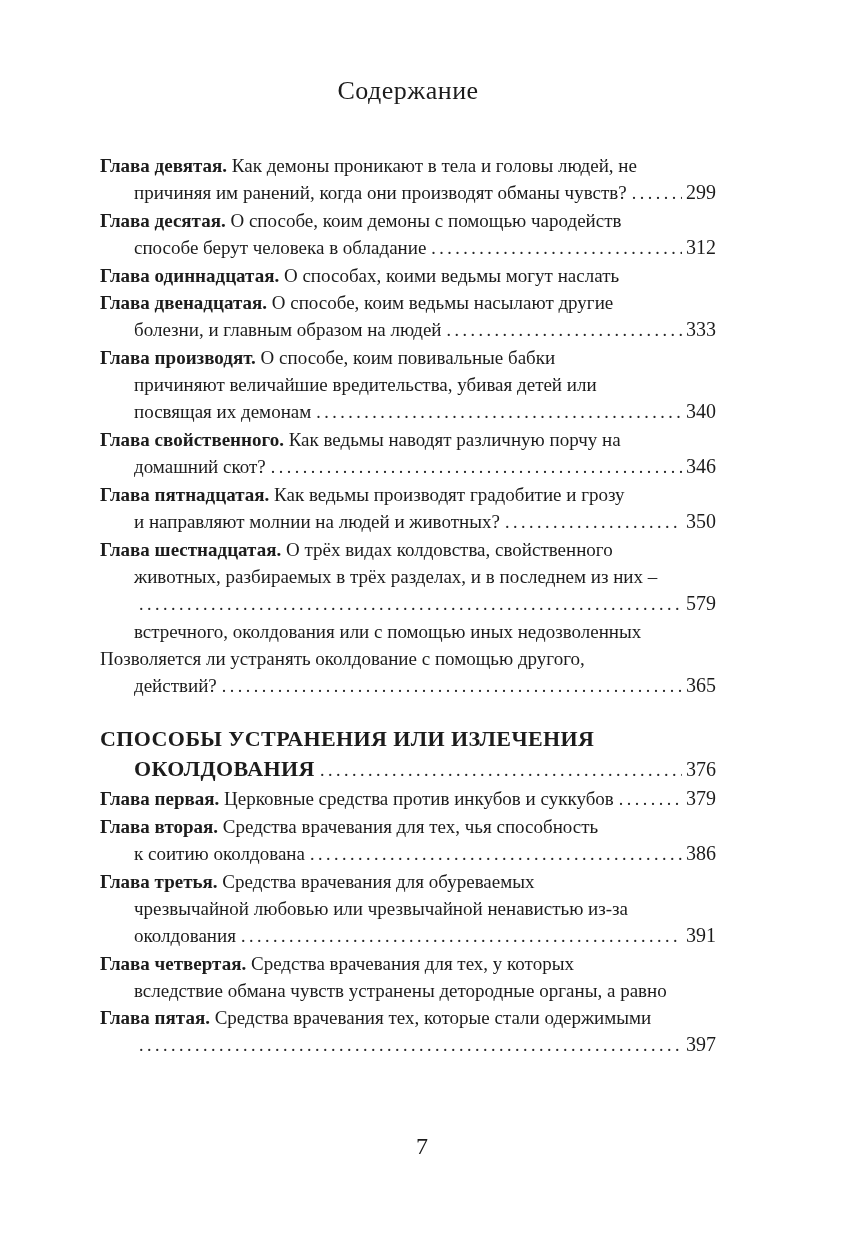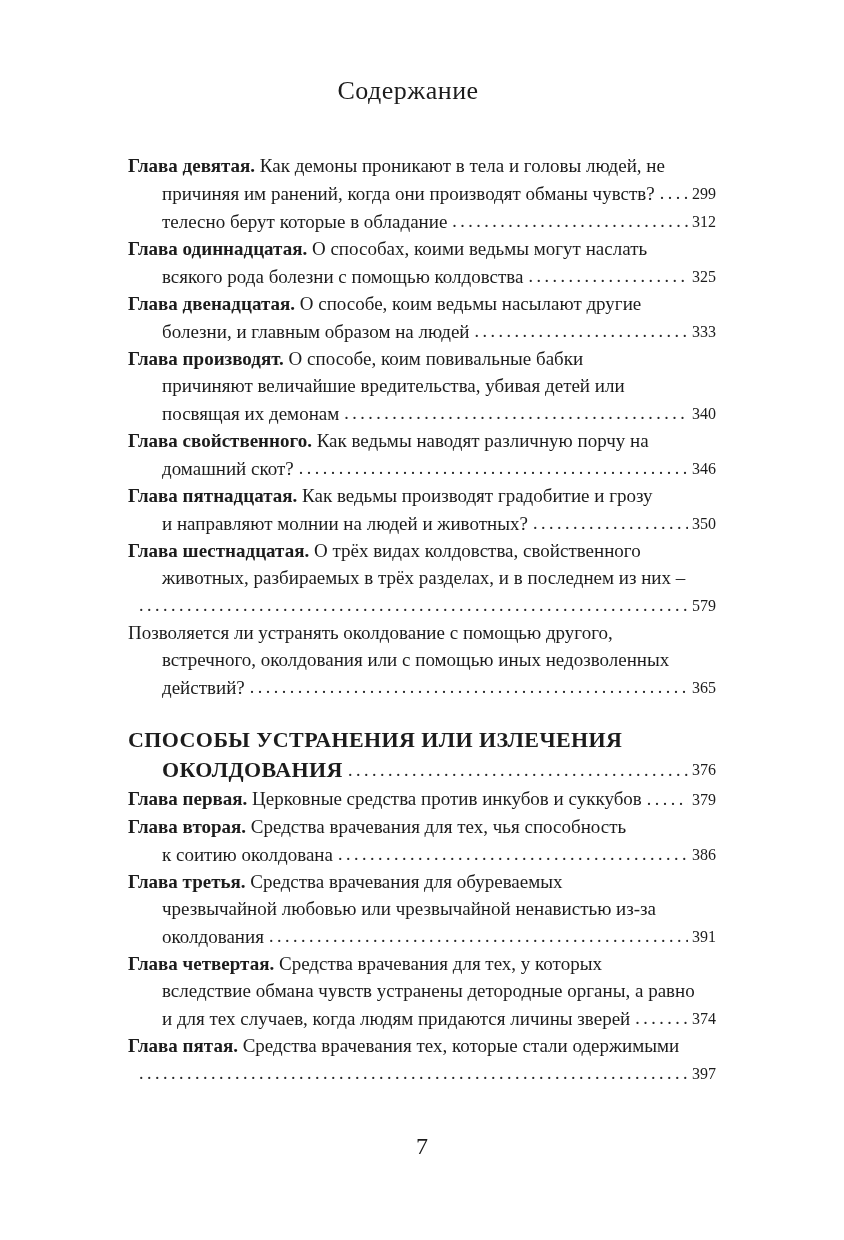--- a/index.html
+++ b/index.html
@@ -27,23 +27,23 @@
     margin-bottom: 46px;
   }
   .toc { width: 100%; }
   .toc-line {
     display: flex;
     align-items: baseline;
     font-size: 19px;
     line-height: 27px;
     white-space: nowrap;
   }
-  .toc-line.indent { padding-left: 34px; align-items: center; }
+  .toc-line.indent { padding-left: 34px; }
   .toc-line.gap-before { margin-top: 24px; }
-  .toc-line .text { flex: 0 0 auto; white-space: normal; margin-left: 28px; }
+  .toc-line .text { flex: 0 0 auto; white-space: normal; }
   .toc-line .bold { font-weight: 700; }
   .toc-line.section {
     line-height: 30px;
   }
   .toc-line.section .text {
     font-weight: 700;
     font-size: 22px;
     letter-spacing: 0.4px;
   }
   .dots {
@@ -54,21 +54,21 @@
     min-width: 12px;
   }
   .dots::after {
     content: "....................................................................................................................................................";
     letter-spacing: 3.5px;
     font-size: 18px;
     color: #2a2a2a;
   }
   .pagenum {
     flex: 0 0 auto;
-    font-size: 16px;
+    font-size: 20px;
   }
   .footer {
     position: absolute;
     left: 0;
     right: 0;
     bottom: 80px;
     text-align: center;
     font-size: 24px;
     color: #1c1c1c;
   }
@@ -80,33 +80,31 @@
   <h1 class="title">Содержание</h1>
   <div class="toc" id="toc">
       <div class="toc-line">
         <span class="text"><span class="bold">Глава девятая.</span> Как демоны проникают в тела и головы людей, не</span>
       </div>
       <div class="toc-line indent">
         <span class="text">причиняя им ранений, когда они производят обманы чувств?</span>
         <span class="dots"></span>
         <span class="pagenum">299</span>
       </div>
-      <div class="toc-line indent">
-        <span class="text">телесно берут которые в обладание</span>
+      <div class="toc-line">
+        <span class="text"><span class="bold">Глава десятая.</span> О способе, коим демоны с помощью чародейств</span>
+      </div>
+      <div class="toc-line indent">
+        <span class="text">способе берут человека в обладание</span>
         <span class="dots"></span>
         <span class="pagenum">312</span>
       </div>
       <div class="toc-line">
         <span class="text"><span class="bold">Глава одиннадцатая.</span> О способах, коими ведьмы могут наслать</span>
       </div>
-      <div class="toc-line indent">
-        <span class="text">всякого рода болезни с помощью колдовства</span>
-        <span class="dots"></span>
-        <span class="pagenum">325</span>
-      </div>
       <div class="toc-line">
         <span class="text"><span class="bold">Глава двенадцатая.</span> О способе, коим ведьмы насылают другие</span>
       </div>
       <div class="toc-line indent">
         <span class="text">болезни, и главным образом на людей</span>
         <span class="dots"></span>
         <span class="pagenum">333</span>
       </div>
       <div class="toc-line">
         <span class="text"><span class="bold">Глава производят.</span> О способе, коим повивальные бабки</span>
@@ -138,25 +136,25 @@
       <div class="toc-line">
         <span class="text"><span class="bold">Глава шестнадцатая.</span> О трёх видах колдовства, свойственного</span>
       </div>
       <div class="toc-line indent">
         <span class="text">животных, разбираемых в трёх разделах, и в последнем из них –</span>
       </div>
       <div class="toc-line indent">
         <span class="dots"></span>
         <span class="pagenum">579</span>
       </div>
+      <div class="toc-line indent">
+        <span class="text">встречного, околдования или с помощью иных недозволенных</span>
+      </div>
       <div class="toc-line">
         <span class="text">Позволяется ли устранять околдование с помощью другого,</span>
-      </div>
-      <div class="toc-line indent">
-        <span class="text">встречного, околдования или с помощью иных недозволенных</span>
       </div>
       <div class="toc-line indent">
         <span class="text">действий?</span>
         <span class="dots"></span>
         <span class="pagenum">365</span>
       </div>
       <div class="toc-line section gap-before">
         <span class="text">СПОСОБЫ УСТРАНЕНИЯ ИЛИ ИЗЛЕЧЕНИЯ</span>
       </div>
       <div class="toc-line indent section">
@@ -186,25 +184,20 @@
       <div class="toc-line indent">
         <span class="text">околдования</span>
         <span class="dots"></span>
         <span class="pagenum">391</span>
       </div>
       <div class="toc-line">
         <span class="text"><span class="bold">Глава четвертая.</span> Средства врачевания для тех, у которых</span>
       </div>
       <div class="toc-line indent">
         <span class="text">вследствие обмана чувств устранены детородные органы, а равно</span>
-      </div>
-      <div class="toc-line indent">
-        <span class="text">и для тех случаев, когда людям придаются личины зверей</span>
-        <span class="dots"></span>
-        <span class="pagenum">374</span>
       </div>
       <div class="toc-line">
         <span class="text"><span class="bold">Глава пятая.</span> Средства врачевания тех, которые стали одержимыми</span>
       </div>
       <div class="toc-line indent">
         <span class="dots"></span>
         <span class="pagenum">397</span>
       </div>
     </div>
   <div class="footer">7</div>

